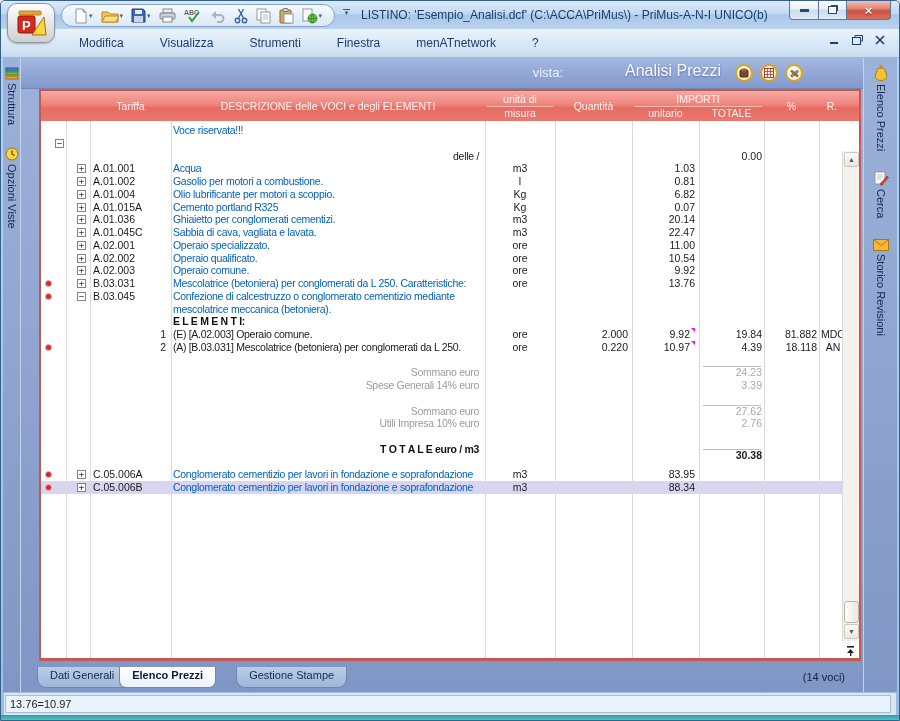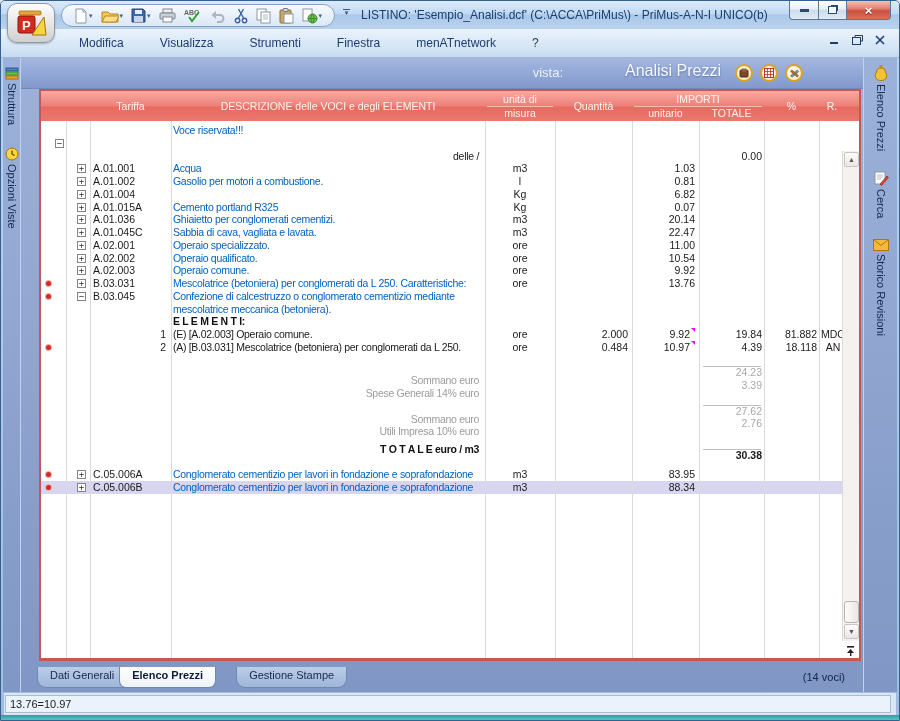--- a/index.html
+++ b/index.html
@@ -67,21 +67,21 @@
   .gbody { position:absolute; left:0; top:30px; right:0; bottom:0; background:#FFF; overflow:hidden; }
   .grid-rows { position:absolute; left:0; top:0; width:804px; bottom:0; }
   .vline { position:absolute; top:0; bottom:0; width:1px; background:#DADADA; }
   .row { position:absolute; left:0; width:804px; height:13px; font-size:10.5px; line-height:13px; color:#1A1A1A; }
   .row.sel { background:#D8D5F1; }
   .c { position:absolute; height:13px; overflow:hidden; white-space:nowrap; }
   .tar { left:52px; width:76px; }
   .num { left:49px; width:79px; text-align:right; padding-right:3px; }
   .d  { left:132px; width:311px; letter-spacing:-0.3px; }
   .d.blue { color:#0061C1; }
-  .d.gray { color:#9C9C9C;margin-top:8px; }
+  .d.gray { color:#9C9C9C; }
   .d.bold { font-weight:bold; color:#111; }
   .d.right { text-align:right; padding-right:5px; }
   .um { left:446px; width:66px; text-align:center; }
   .qty { left:516px; width:71px; text-align:right; }
   .unit { left:591px; width:63px; text-align:right; }
   .tot { left:660px; width:61px; text-align:right; }
   .tot.gray { color:#A8A8A8; }
   .tot.bold { font-weight:bold;margin-top:6px; }
   .tot.sep::before { content:''; position:absolute; top:0; left:2px; right:1px; border-top:1px solid #C0C0C0; }
   .pct { left:725px; width:51px; text-align:right; }
@@ -352,20 +352,21 @@
             <div class="row" style="top: 54px;">
               <span class="treebox" style="left: 36px;">+</span>
               <span class="c tar">A.01.002</span>
               <span class="c d blue">Gasolio per motori a combustione.</span>
               <span class="c um">l</span>
               <span class="c unit">0.81</span>
             </div>
             <div class="row" style="top: 66.75px;">
               <span class="treebox" style="left: 36px;">+</span>
               <span class="c tar">A.01.004</span>
+              <span class="c d blue">Olio lubrificante per motori a scoppio.</span>
               <span class="c um">Kg</span>
               <span class="c unit">6.82</span>
             </div>
             <div class="row" style="top: 79.5px;">
               <span class="treebox" style="left: 36px;">+</span>
               <span class="c tar">A.01.015A</span>
               <span class="c d blue">Cemento portland R325</span>
               <span class="c um">Kg</span>
               <span class="c unit">0.07</span>
             </div>
@@ -432,21 +433,21 @@
               <span class="c unit">9.92<i class="note"></i></span>
               <span class="c tot">19.84</span>
               <span class="c pct">81.882</span>
               <span class="c rr">MDO</span>
             </div>
             <div class="row" style="top: 219.75px;">
               <i class="mk"></i>
               <span class="c num">2</span>
               <span class="c d black">(A) [B.03.031] Mescolatrice (betoniera) per conglomerati da L 250.</span>
               <span class="c um">ore</span>
-              <span class="c qty">0.484</span>
+              <span class="c qty">0.220</span>
               <span class="c unit">10.97<i class="note"></i></span>
               <span class="c tot">4.39</span>
               <span class="c pct">18.118</span>
               <span class="c rr">AN</span>
             </div>
             <div class="row" style="top: 232.5px;"></div>
             <div class="row" style="top: 245.25px;">
               <span class="c d gray right">Sommano euro</span>
               <span class="c tot gray sep">24.23</span>
             </div>

